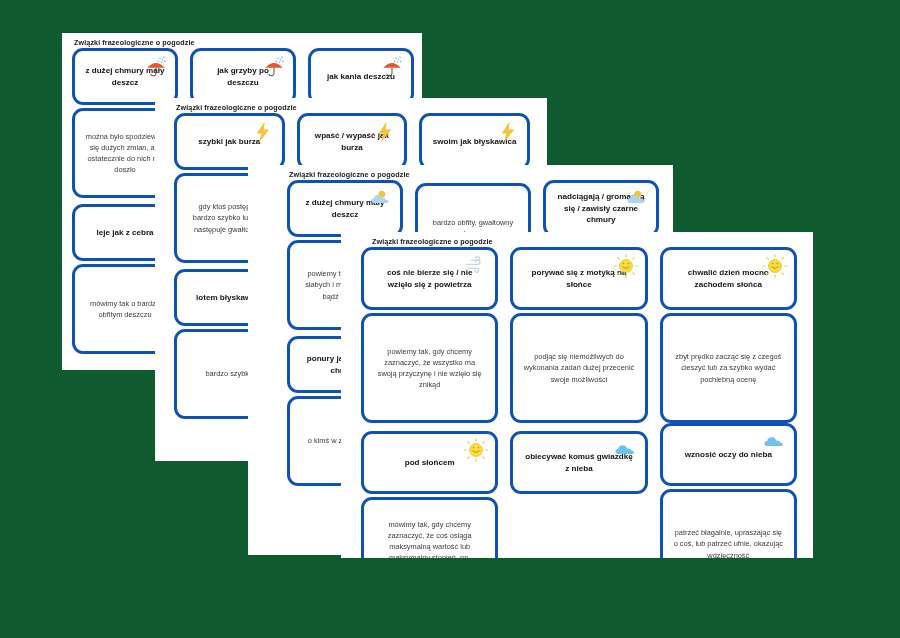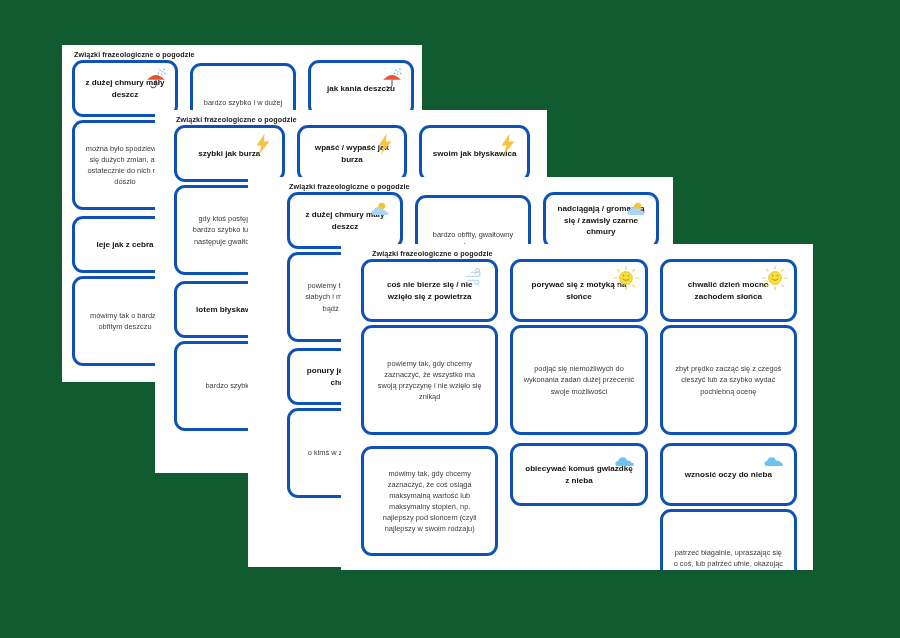--- a/index.html
+++ b/index.html
@@ -5,21 +5,21 @@
   * { box-sizing: border-box; margin:0; padding:0; }
   html, body {
     width: 900px; height: 638px;
     overflow: hidden;
   }
   body {
     background: #0f5a2e;
     font-family: "Liberation Sans", sans-serif;
     position: relative;
   }
-  #stage { position:absolute; left:0; top:12px; width:900px; height:516px; }
+  #stage { position:absolute; left:0; top:0; width:900px; height:516px; }
 
   .sheet {
     position: absolute;
     background: #ffffff;
     overflow: hidden;
   }
   .sheet-title {
     position: absolute;
     font-size: 7.2px;
     font-weight: bold;
@@ -122,46 +122,65 @@
                 </g>
               </svg>
           </span>
         </div>
         <div class="card def">
           <span>można było spodziewać się dużych zmian, ale ostatecznie do nich nie doszło</span>
         </div>
       </div>
 
       <div class="col">
-        <div class="card def">
-          <span>bardzo szybko i w dużej ilości</span>
-        </div>
-      </div>
-
-      <div class="col">
-        <div class="card term">
-          <span>jak kania deszczu</span>
+        <div class="card term">
+          <span>jak grzyby po deszczu</span>
           <span class="ico">
             <svg viewBox="0 0 32 30">
                 <g fill="none">
                   <path d="M5 16 q11-12 22 0z" fill="#e8542f"></path>
                   <path d="M16 16 v7 q0 3 -3.5 3 q-3 0 -3-2.5" stroke="#333" stroke-width="1.1"></path>
                   <g fill="#7fb8e8">
                     <circle cx="21" cy="4" r="1"></circle>
                     <circle cx="24" cy="6" r="1"></circle>
                     <circle cx="26" cy="3" r="1"></circle>
                     <circle cx="23" cy="9" r="1"></circle>
                     <circle cx="27" cy="8" r="1"></circle>
                     <circle cx="19" cy="8" r="1"></circle>
                   </g>
                 </g>
               </svg>
           </span>
         </div>
         <div class="card def">
+          <span>bardzo szybko i w dużej ilości</span>
+        </div>
+      </div>
+
+      <div class="col">
+        <div class="card term">
+          <span>jak kania deszczu</span>
+          <span class="ico">
+            <svg viewBox="0 0 32 30">
+                <g fill="none">
+                  <path d="M5 16 q11-12 22 0z" fill="#e8542f"></path>
+                  <path d="M16 16 v7 q0 3 -3.5 3 q-3 0 -3-2.5" stroke="#333" stroke-width="1.1"></path>
+                  <g fill="#7fb8e8">
+                    <circle cx="21" cy="4" r="1"></circle>
+                    <circle cx="24" cy="6" r="1"></circle>
+                    <circle cx="26" cy="3" r="1"></circle>
+                    <circle cx="23" cy="9" r="1"></circle>
+                    <circle cx="27" cy="8" r="1"></circle>
+                    <circle cx="19" cy="8" r="1"></circle>
+                  </g>
+                </g>
+              </svg>
+          </span>
+        </div>
+        <div class="card def">
           <span>bardzo mocno na coś czekać</span>
         </div>
       </div>
 
       <div class="col" style="margin-top:6px">
         <div class="card term">
           <span>leje jak z cebra</span>
         </div>
         <div class="card def">
           <span>mówimy tak o bardzo obfitym deszczu</span>
@@ -378,37 +397,58 @@
                 <circle cx="19" cy="12" r="1" fill="#b08c14"></circle>
               </svg>
           </span>
         </div>
         <div class="card def">
           <span>zbyt prędko zacząć się z czegoś cieszyć lub za szybko wydać pochlebną ocenę</span>
         </div>
       </div>
 
       <div class="col" style="margin-top:8px">
+        <div class="card term">
+          <span>pod słońcem</span>
+          <span class="ico">
+            <svg viewBox="0 0 32 30">
+                <g stroke="#f4d03f" stroke-width="1.5" stroke-linecap="round">
+                  <path d="M16 1 v3"></path>
+                  <path d="M16 26 v3"></path>
+                  <path d="M1 15 h3"></path>
+                  <path d="M28 15 h3"></path>
+                  <path d="M5.5 4.5 l2 2"></path>
+                  <path d="M24.5 23.5 l2 2"></path>
+                  <path d="M26.5 4.5 l-2 2"></path>
+                  <path d="M7.5 23.5 l-2 2"></path>
+                </g>
+                <circle cx="16" cy="15" r="8" fill="#f7e03c" stroke="#e8b72c" stroke-width="1"></circle>
+                <path d="M12 16 q4 4 8 0" stroke="#b08c14" stroke-width="1.2" fill="none" stroke-linecap="round"></path>
+                <circle cx="13" cy="12" r="1" fill="#b08c14"></circle>
+                <circle cx="19" cy="12" r="1" fill="#b08c14"></circle>
+              </svg>
+          </span>
+        </div>
         <div class="card def">
           <span>mówimy tak, gdy chcemy zaznaczyć, że coś osiąga maksymalną wartość lub maksymalny stopień, np. najlepszy pod słońcem (czyli najlepszy w swoim rodzaju)</span>
         </div>
       </div>
 
       <div class="col" style="margin-top:8px">
         <div class="card term">
           <span>obiecywać komuś gwiazdkę z nieba</span>
           <span class="ico">
             <svg viewBox="0 0 32 30">
                 <path d="M6 20 q-3.2 0 -3.2-3 q0-3 3.4-3.2 q.8-4.6 5.6-4.6 q4.4 0 5.4 4 q4.4-.6 5.6 2.4 q3.2.4 3.2 2.5 q0 1.9 -3.2 1.9 z" fill="#6ec1f0"></path>
               </svg>
           </span>
         </div>
       </div>
 
-      <div class="col" style="margin-top:8px">
+      <div class="col" style="">
         <div class="card term">
           <span>wznosić oczy do nieba</span>
           <span class="ico">
             <svg viewBox="0 0 32 30">
                 <path d="M6 20 q-3.2 0 -3.2-3 q0-3 3.4-3.2 q.8-4.6 5.6-4.6 q4.4 0 5.4 4 q4.4-.6 5.6 2.4 q3.2.4 3.2 2.5 q0 1.9 -3.2 1.9 z" fill="#6ec1f0"></path>
               </svg>
           </span>
         </div>
         <div class="card def">
           <span>patrzeć błagalnie, upraszając się o coś, lub patrzeć ufnie, okazując wdzięczność</span>

